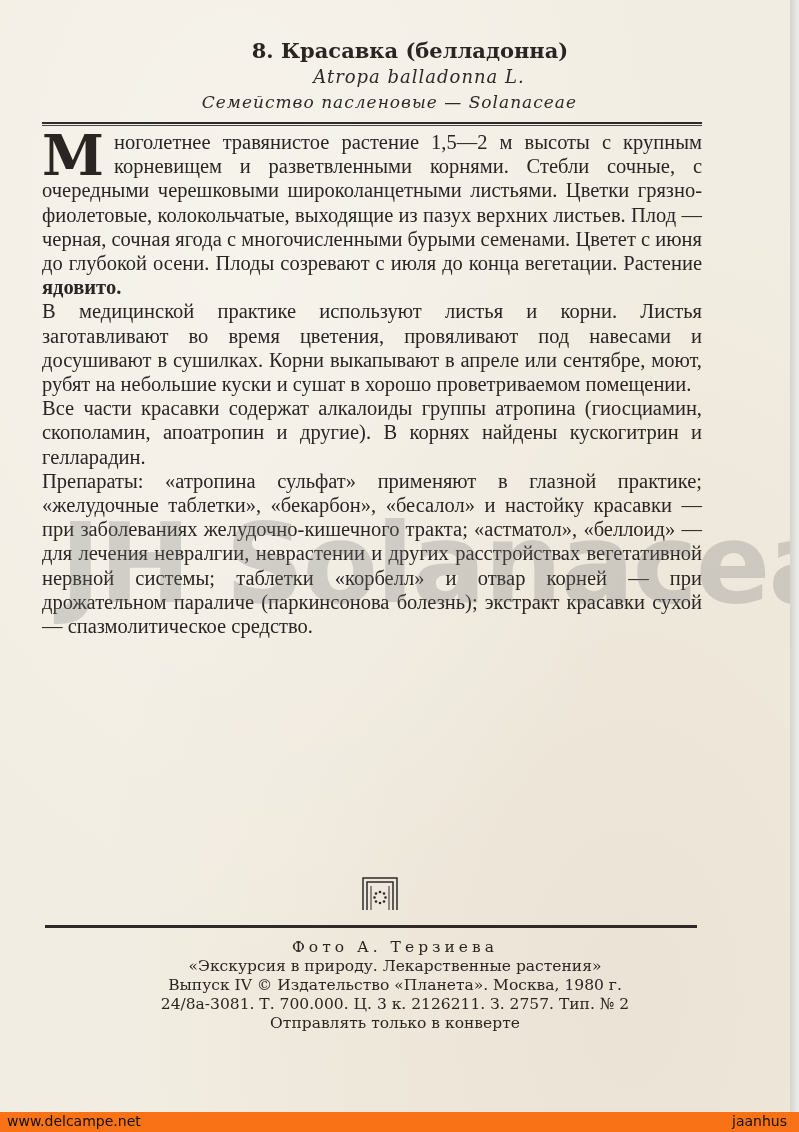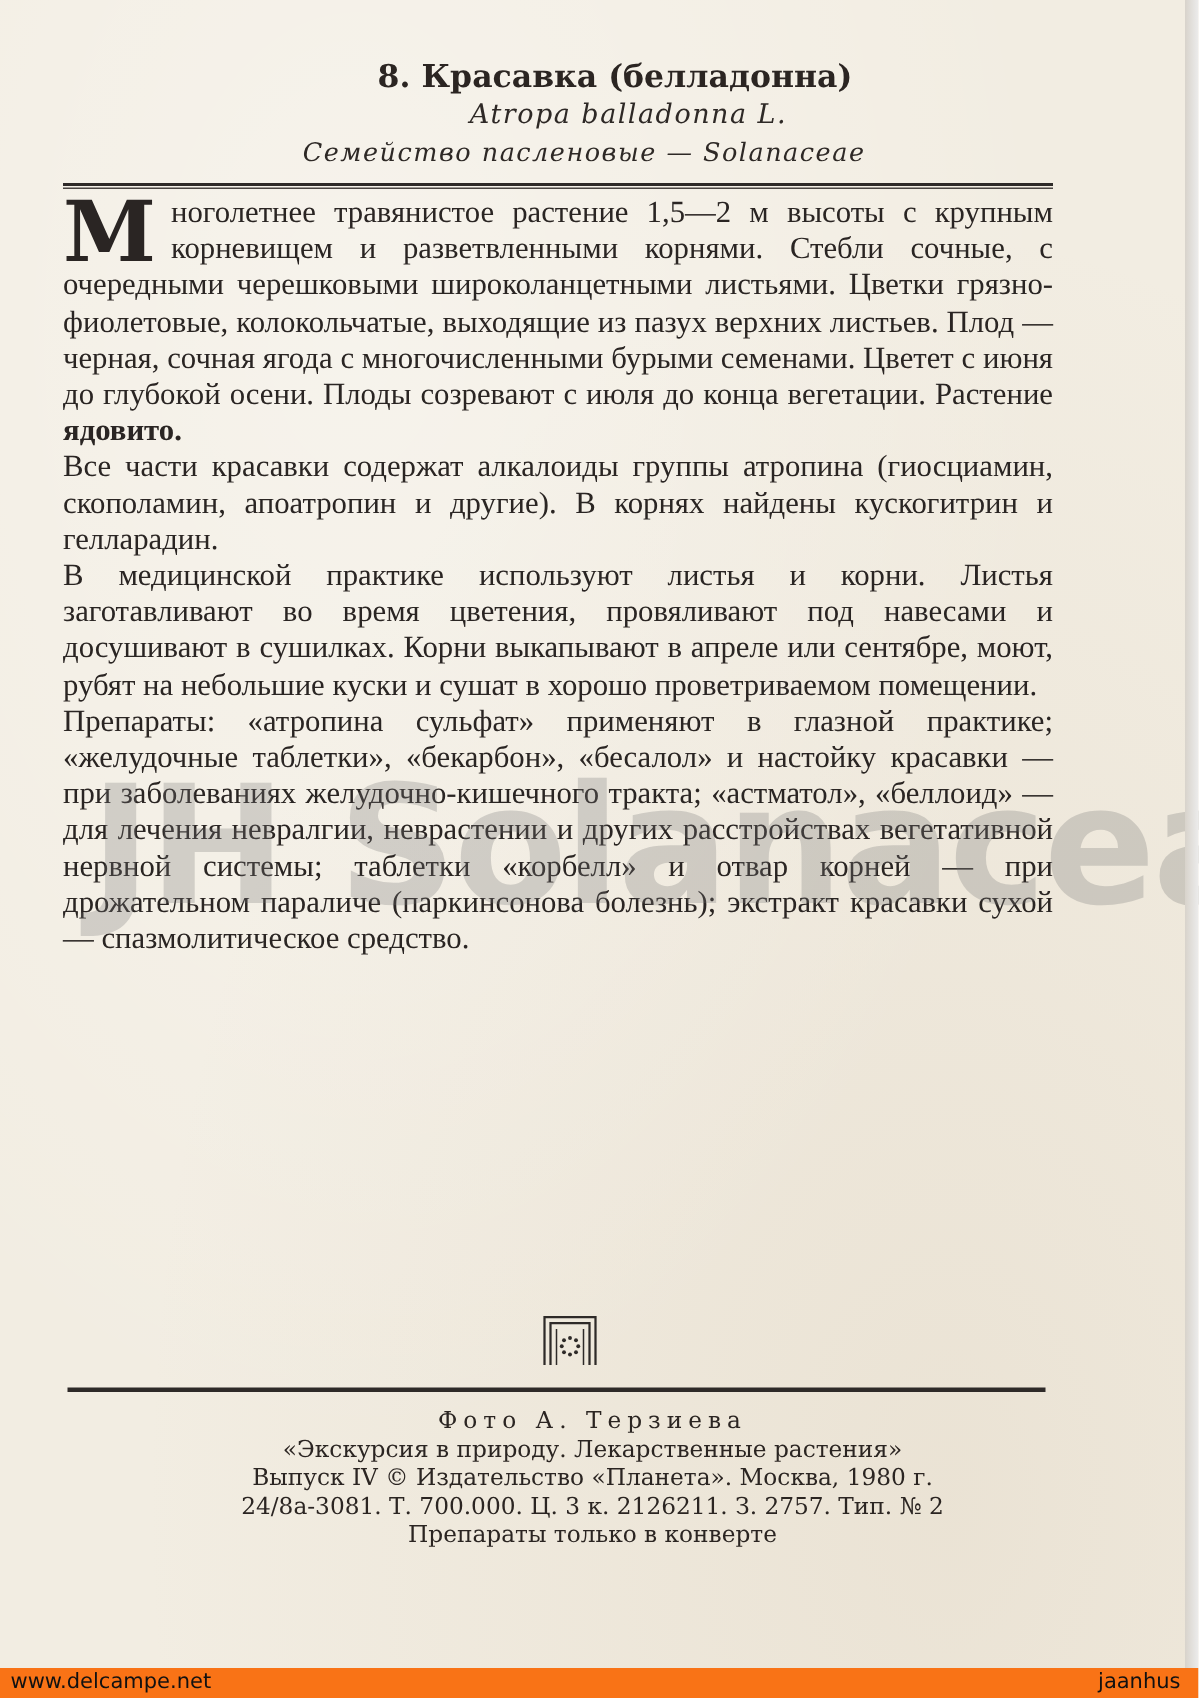--- a/index.html
+++ b/index.html
@@ -83,22 +83,22 @@
   <div class="title">8. Красавка (белладонна)</div>
   <div class="latin">Atropa balladonna L.</div>
   <div class="family">Семейство пасленовые — Solanaceae</div>
 
   <div class="rule-top"></div>
 
   <div class="body-text">
     <p>
       <span class="dropcap">М</span><span>ноголетнее травянистое растение 1,5—2 м высоты с крупным корневищем и разветвленными корнями. Стебли сочные, с очередными черешковыми широколанцетными листьями. Цветки грязно-фиолетовые, колокольчатые, выходящие из пазух верхних листьев. Плод — черная, сочная ягода с многочисленными бурыми семенами. Цветет с июня до глубокой осени. Плоды созревают с июля до конца вегетации. Растение</span> <span class="bold">ядовито.</span>
     </p>
+    <p>В медицинской практике используют листья и корни. Листья заготавливают во время цветения, провяливают под навесами и досушивают в сушилках. Корни выкапывают в апреле или сентябре, моют, рубят на небольшие куски и сушат в хорошо проветриваемом помещении.</p>
     <p>Все части красавки содержат алкалоиды группы атропина (гиосциамин, скополамин, апоатропин и другие). В корнях найдены кускогитрин и геллaрадин.</p>
-    <p>В медицинской практике используют листья и корни. Листья заготавливают во время цветения, провяливают под навесами и досушивают в сушилках. Корни выкапывают в апреле или сентябре, моют, рубят на небольшие куски и сушат в хорошо проветриваемом помещении.</p>
     <p>Препараты: «атропина сульфат» применяют в глазной практике; «желудочные таблетки», «бекарбон», «бесалол» и настойку красавки — при заболеваниях желудочно-кишечного тракта; «астматол», «беллоид» — для лечения невралгии, неврастении и других расстройствах вегетативной нервной системы; таблетки «корбелл» и отвар корней — при дрожательном параличе (паркинсонова болезнь); экстракт красавки сухой — спазмолитическое средство.</p>
   </div>
 
   <div class="watermark">JH Solanaceae</div>
 
   <svg class="logo" viewBox="0 0 38 34">
     <path d="M2 34 V2 H36 V34" fill="none" stroke="#2e2a28" stroke-width="1.5"></path>
     <path d="M6 34 V6 H32 V34" fill="none" stroke="#2e2a28" stroke-width="1.5"></path>
     <path d="M10 34 V10" fill="none" stroke="#2e2a28" stroke-width="1"></path>
     <path d="M28 34 V10" fill="none" stroke="#2e2a28" stroke-width="1"></path>
@@ -114,21 +114,21 @@
     </g>
   </svg>
 
   <div class="rule-bottom"></div>
 
   <div class="imprint">
     <div class="spaced">Фото А. Терзиева</div>
     <div>«Экскурсия в природу. Лекарственные растения»</div>
     <div>Выпуск IV © Издательство «Планета». Москва, 1980 г.</div>
     <div>24/8а-3081. Т. 700.000. Ц. 3 к. 2126211. З. 2757. Тип. № 2</div>
-    <div>Препараты только в конверте</div>
+    <div>Отправлять только в конверте</div>
   </div>
 </div>
 <div class="card-edge"></div>
 
 <div class="footer-bar">
   <span class="footer-left">www.delcampe.net</span>
   <span class="footer-right">jaanhus</span>
 </div>
 
 </body></html>

